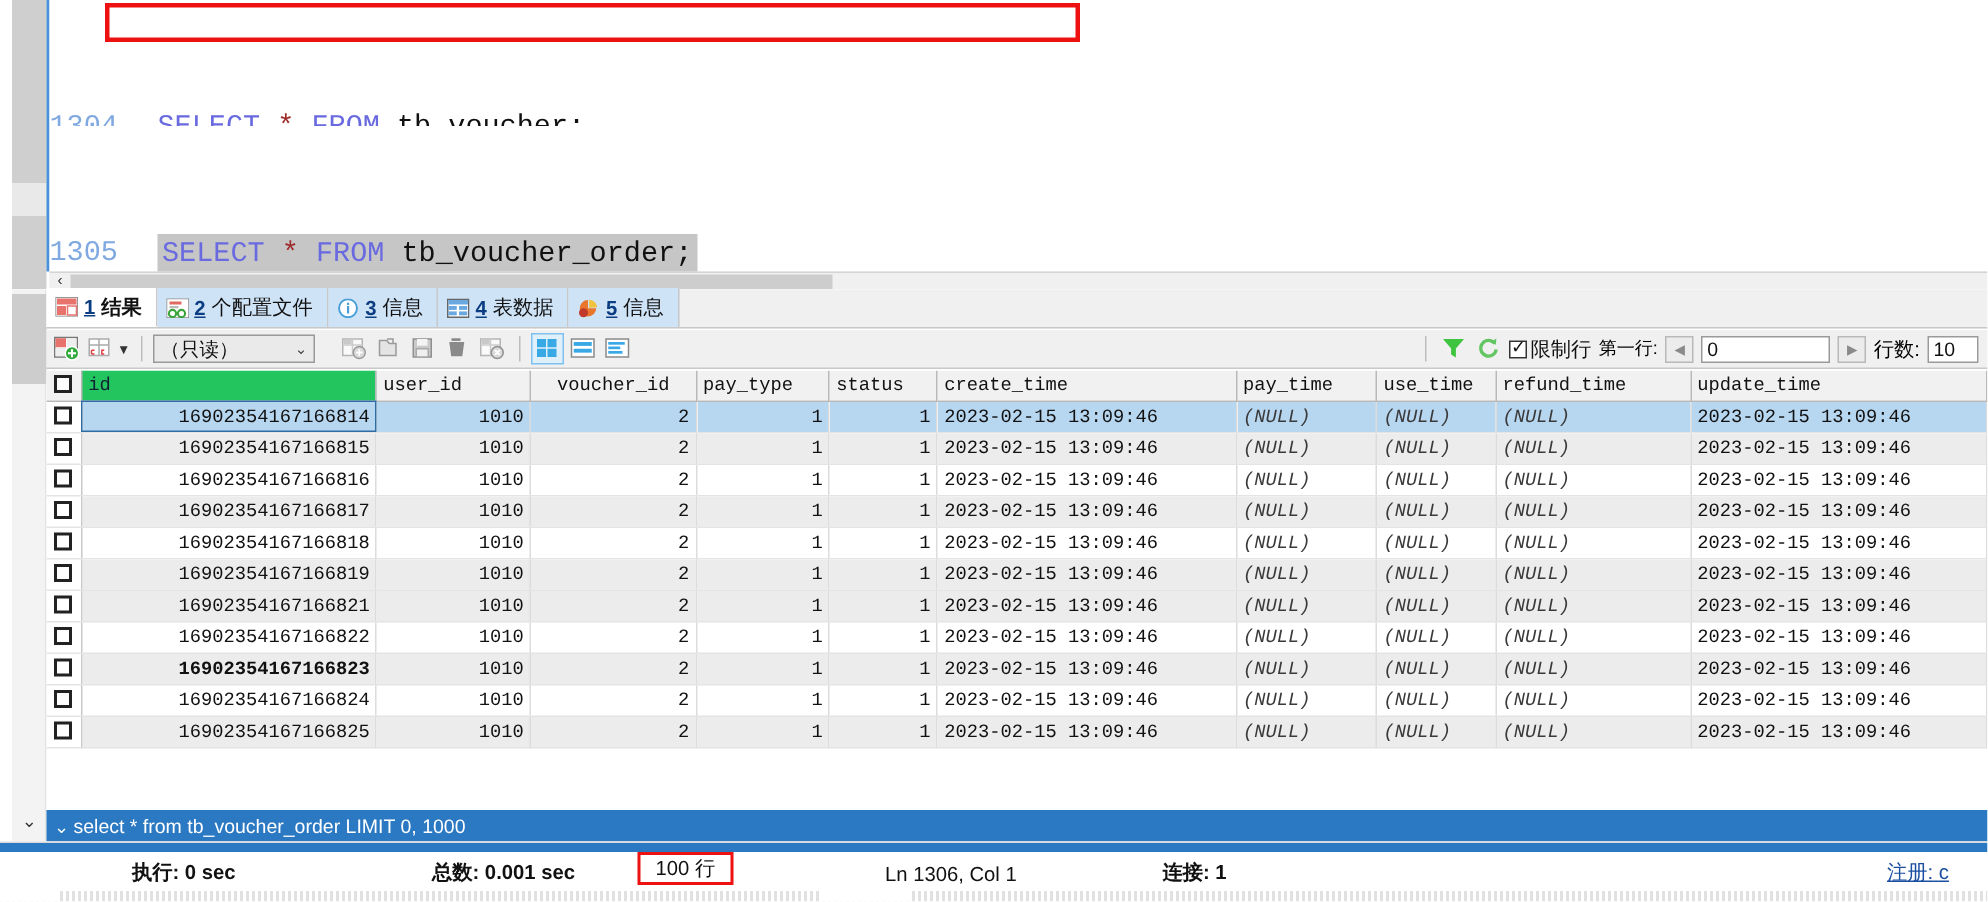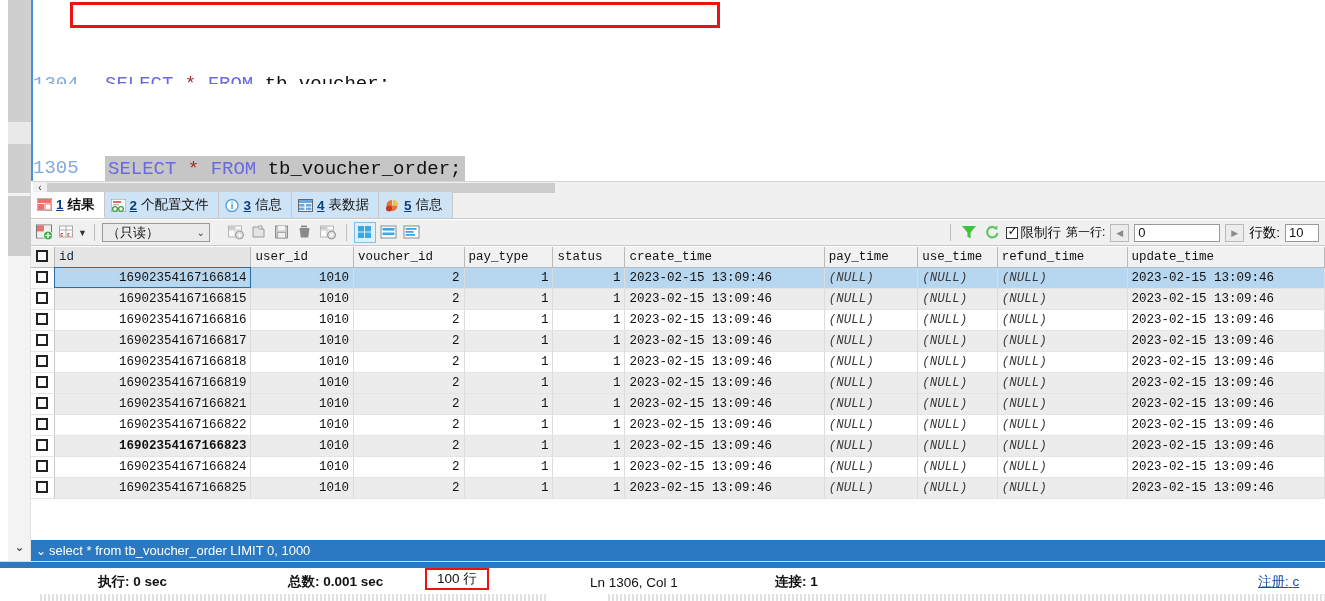--- a/index.html
+++ b/index.html
@@ -106,21 +106,21 @@
   .num-input.small { width:34px; }
 
   
   .grid-wrap { position:absolute; left:31px; top:54px; right:0; bottom:21px; overflow:hidden; background:#fff;}
   table.grid { border-collapse:collapse; table-layout:fixed; font-family:"Liberation Mono","DejaVu Sans Mono",monospace; font-size:12.5px;}
   table.grid th {
     background:#f1f1f1; border:1px solid #b9b9b9; border-top:none; border-left:none;
     font-weight:normal; text-align:left; padding:1px 4px; height:20px; color:#111;
     font-family:"Liberation Mono","DejaVu Sans Mono",monospace; font-size:12.5px;
   }
-  table.grid th.sel { background:#e5e5e5; color:#123; }
+  table.grid th.sel { background:#22c55e; color:#123; }
   table.grid th.chk { background:#f1f1f1; width:24px; padding:0; text-align:center;}
   table.grid td {
     border-right:1px solid #dcdcdc; border-bottom:1px solid #e4e4e4;
     padding:1px 4px; height:21px; color:#111; overflow:hidden; white-space:nowrap;
   }
   table.grid td.num { text-align:right; }
   table.grid td.nul { font-style:italic; color:#3a3a3a; }
   table.grid td.chk { text-align:center; padding:0; border-right:1px solid #c9c9c9; background:#fff;}
   tr.row-odd td { background:#ffffff; }
   tr.row-even td { background:#ececec; }
@@ -405,21 +405,21 @@
       </div>
     </div>
 
     <div class="grid-wrap">
       <table class="grid">
         <thead>
           <tr id="head-row">
             <th class="chk"><span class="cellchk"></span></th>
           <th class="sel" style="width: 200px;">id</th>
               <th style="width: 105px;">user_id</th>
-              <th style="width: 112px;">voucher_id</th>
+              <th style="width: 112px; text-align: center;">voucher_id</th>
               <th style="width: 90px;">pay_type</th>
               <th style="width: 73px;">status</th>
               <th style="width: 202px;">create_time</th>
               <th style="width: 95px;">pay_time</th>
               <th style="width: 80px;">use_time</th>
               <th style="width: 132px;">refund_time</th>
               <th style="width: 200px;">update_time</th>
             </tr>
         </thead>
         <tbody id="grid-body">
@@ -572,21 +572,21 @@
 
     <div class="statusquery">
       <span class="caret">⌄</span>
       <span>select * from tb_voucher_order LIMIT 0, 1000</span>
     </div>
   </div>
 
   <div class="statusbar">
     <div class="sb-bluebar"></div>
     <div class="sb-row">
-      <span class="sb-item" style="left:98px;font-weight:bold;">执行: 0 sec</span>
+      <span class="sb-item" style="left:88px;font-weight:bold;">执行: 0 sec</span>
       <span class="sb-item" style="left:288px;font-weight:bold;">总数: 0.001 sec</span>
       <span class="sb-boxed" style="left:425px;top:-2px;">
         <span>100 行</span>
       </span>
       <span class="sb-item" style="left:590px;">Ln 1306, Col 1</span>
       <span class="sb-item" style="left:775px;font-weight:bold;">连接: 1</span>
       <span class="sb-item sb-link" style="left:1258px;">
         <span>注册:</span>
         <span>c</span>
       </span>

